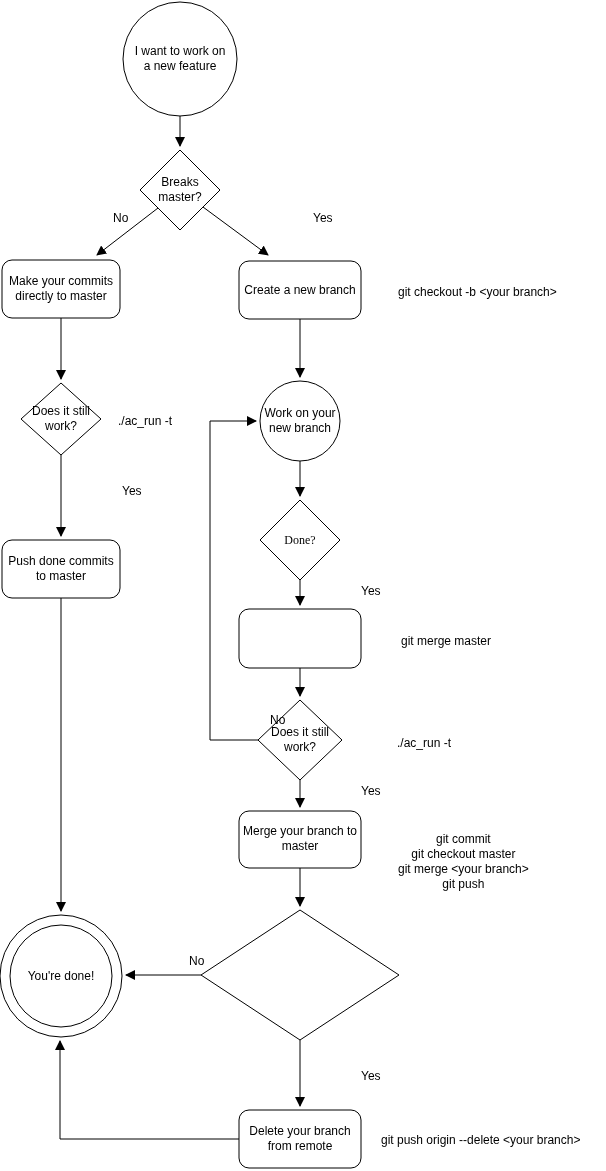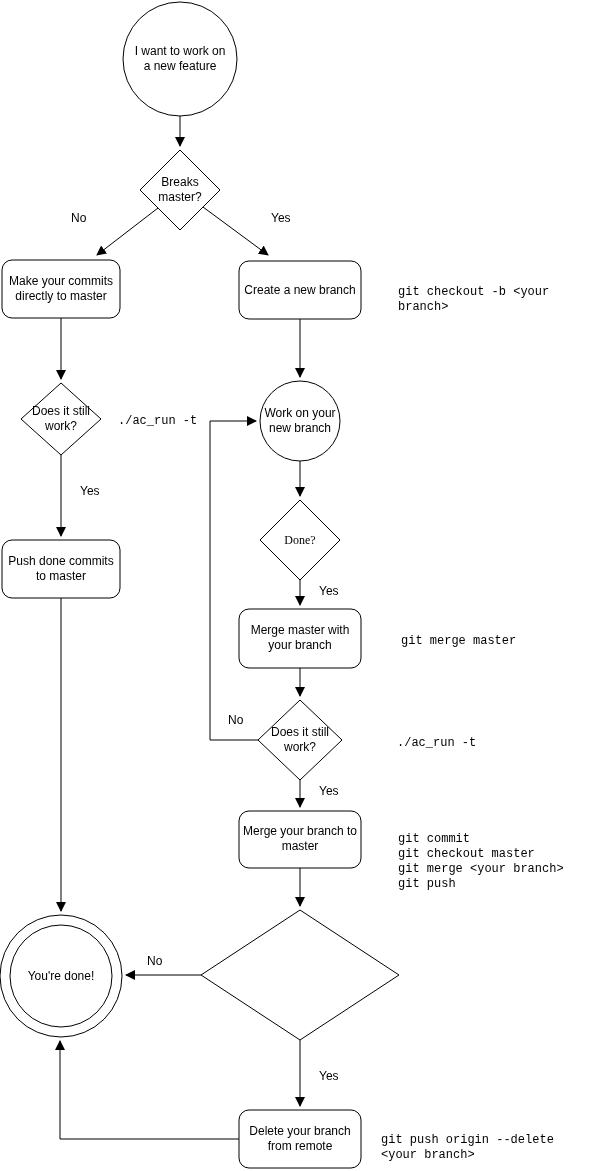--- a/index.html
+++ b/index.html
@@ -25,27 +25,27 @@
     position: absolute;
     display: flex;
     align-items: center;
     justify-content: center;
     text-align: center;
     line-height: 1.25;
   }
   .edge-label {
     position: absolute;
     white-space: nowrap;
+    margin-left: 42px;
   }
   .annotation {
     position: absolute;
     white-space: pre-line;
-    text-align: left;
+    text-align: center;
     line-height: 15px;
-    font-family: Liberation Mono, monospace;
   }
 </style>
 </head>
 <body>
 
 <div id="canvas">
 
   <svg id="shapes" width="606" height="1171" viewBox="0 0 606 1171">
     <defs>
       <marker id="arrow" markerWidth="10" markerHeight="10" refX="9" refY="5" orient="auto" markerUnits="userSpaceOnUse">
@@ -90,21 +90,20 @@
   </svg>
 
   <div class="node-label" style="left:130px;top:22px;width:100px;height:74px;">I want to work on a new feature</div>
   <div class="node-label" style="left:144px;top:156px;width:72px;height:68px;">Breaks master?</div>
   <div class="node-label" style="left:6px;top:262px;width:110px;height:54px;">Make your commits directly to master</div>
   <div class="node-label" style="left:241px;top:262px;width:118px;height:56px;">Create a new branch</div>
   <div class="node-label" style="left:23px;top:385px;width:76px;height:68px;">Does it still work?</div>
   <div class="node-label" style="left:6px;top:542px;width:110px;height:54px;">Push done commits to master</div>
   <div class="node-label" style="left:254px;top:387px;width:92px;height:68px;">Work on your new branch</div>
   <div class="node-label" style="left:264px;top:506px;width:72px;height:68px;font-family:Liberation Serif, serif;">Done?</div>
-  <div class="node-label" style="left:241px;top:610px;width:118px;height:56px;">Merge master with your branch</div>
   <div class="node-label" style="left:262px;top:706px;width:76px;height:68px;">Does it still work?</div>
   <div class="node-label" style="left:241px;top:812px;width:118px;height:54px;">Merge your branch to master</div>
   <div class="node-label" style="left:13px;top:948px;width:96px;height:56px;text-align:center;">You're done!</div>
   <div class="node-label" style="left:241px;top:1112px;width:118px;height:54px;">Delete your branch from remote</div>
 
   <div class="edge-label" style="left:71px;top:211px;">No</div>
   <div class="edge-label" style="left:271px;top:211px;">Yes</div>
   <div class="edge-label" style="left:80px;top:484px;">Yes</div>
   <div class="edge-label" style="left:319px;top:584px;">Yes</div>
   <div class="edge-label" style="left:228px;top:713px;">No</div>

